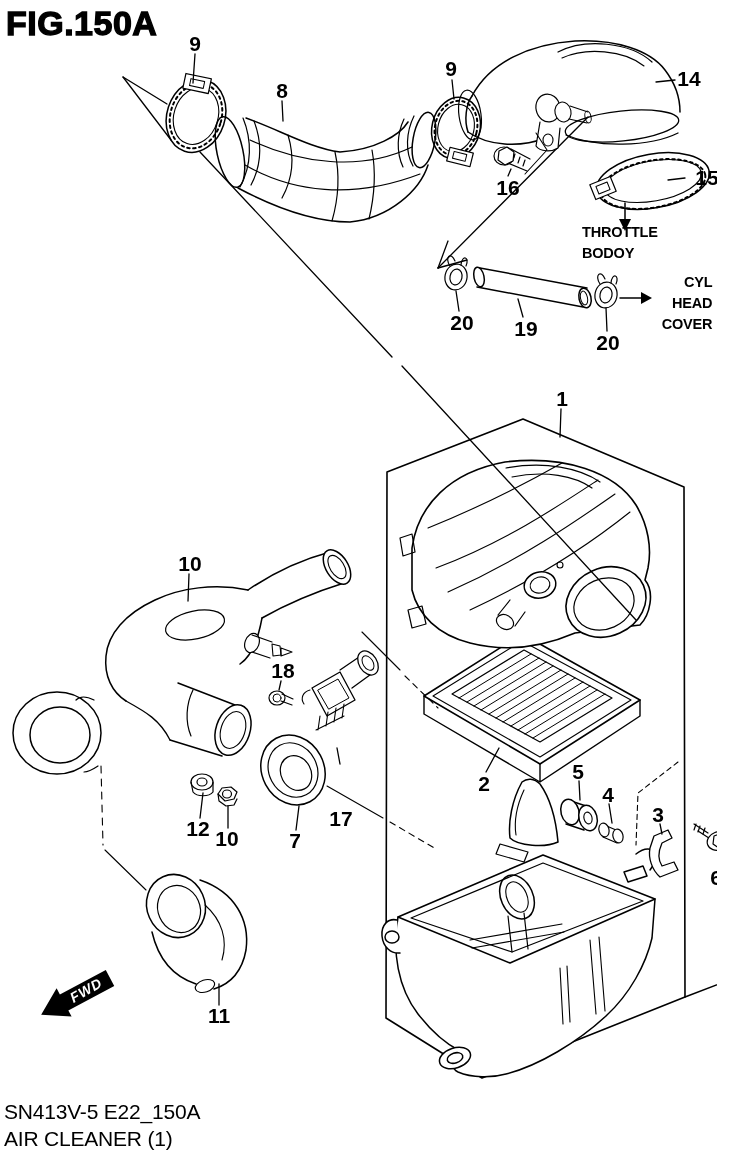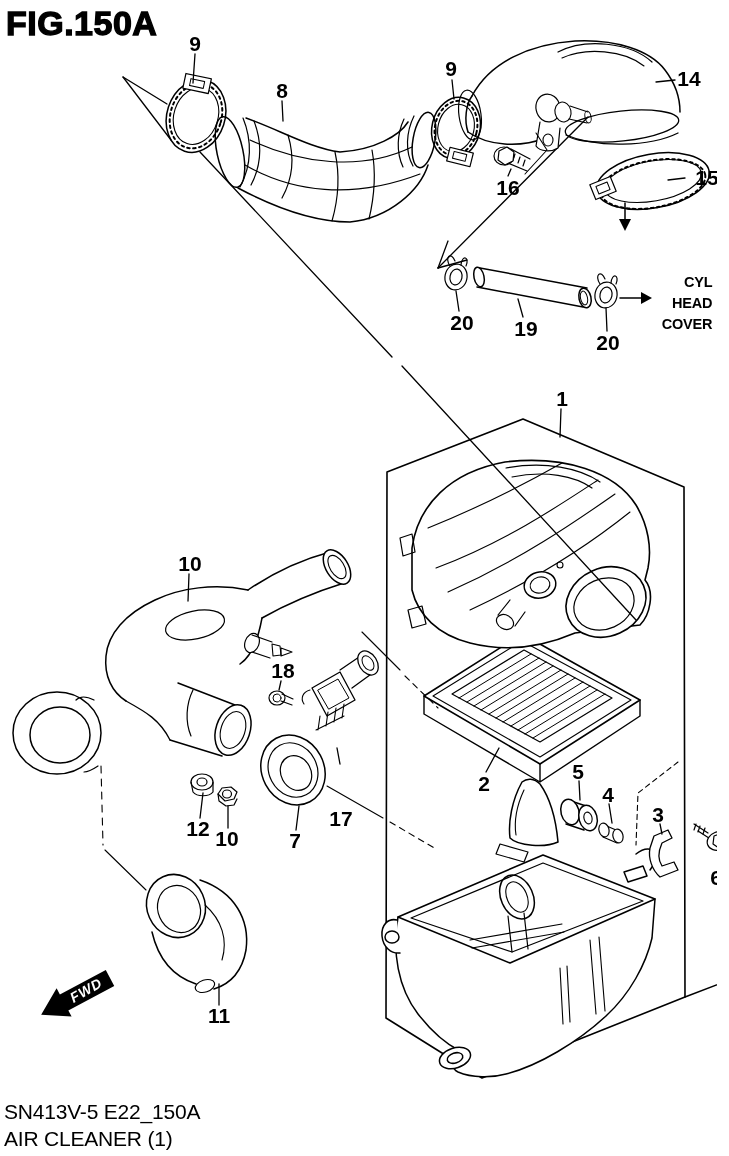--- a/index.html
+++ b/index.html
@@ -347,19 +347,20 @@
       <div class="part-label" style="left: 578px; top: 771px;">5</div>
       <div class="part-label" style="left: 608px; top: 794px;">4</div>
       <div class="part-label" style="left: 658px; top: 814px;">3</div>
       <div class="part-label" style="left: 716px; top: 877px;">6</div>
       <div class="part-label" style="left: 198px; top: 828px;">12</div>
       <div class="part-label" style="left: 227px; top: 838px;">10</div>
       <div class="part-label" style="left: 295px; top: 840px;">7</div>
       <div class="part-label" style="left: 219px; top: 1015px;">11</div>
     </div>
 
+  <div id="throttle-label" class="annot">THROTTLE BODOY</div>
   <div id="cylhead-label" class="annot">CYL HEAD
 COVER</div>
   <div id="fwd-label">FWD</div>
 
   <div id="code-line" class="footer-line">SN413V-5 E22_150A</div>
   <div id="name-line" class="footer-line">AIR CLEANER (1)</div>
 </div>
 
 </body></html>

